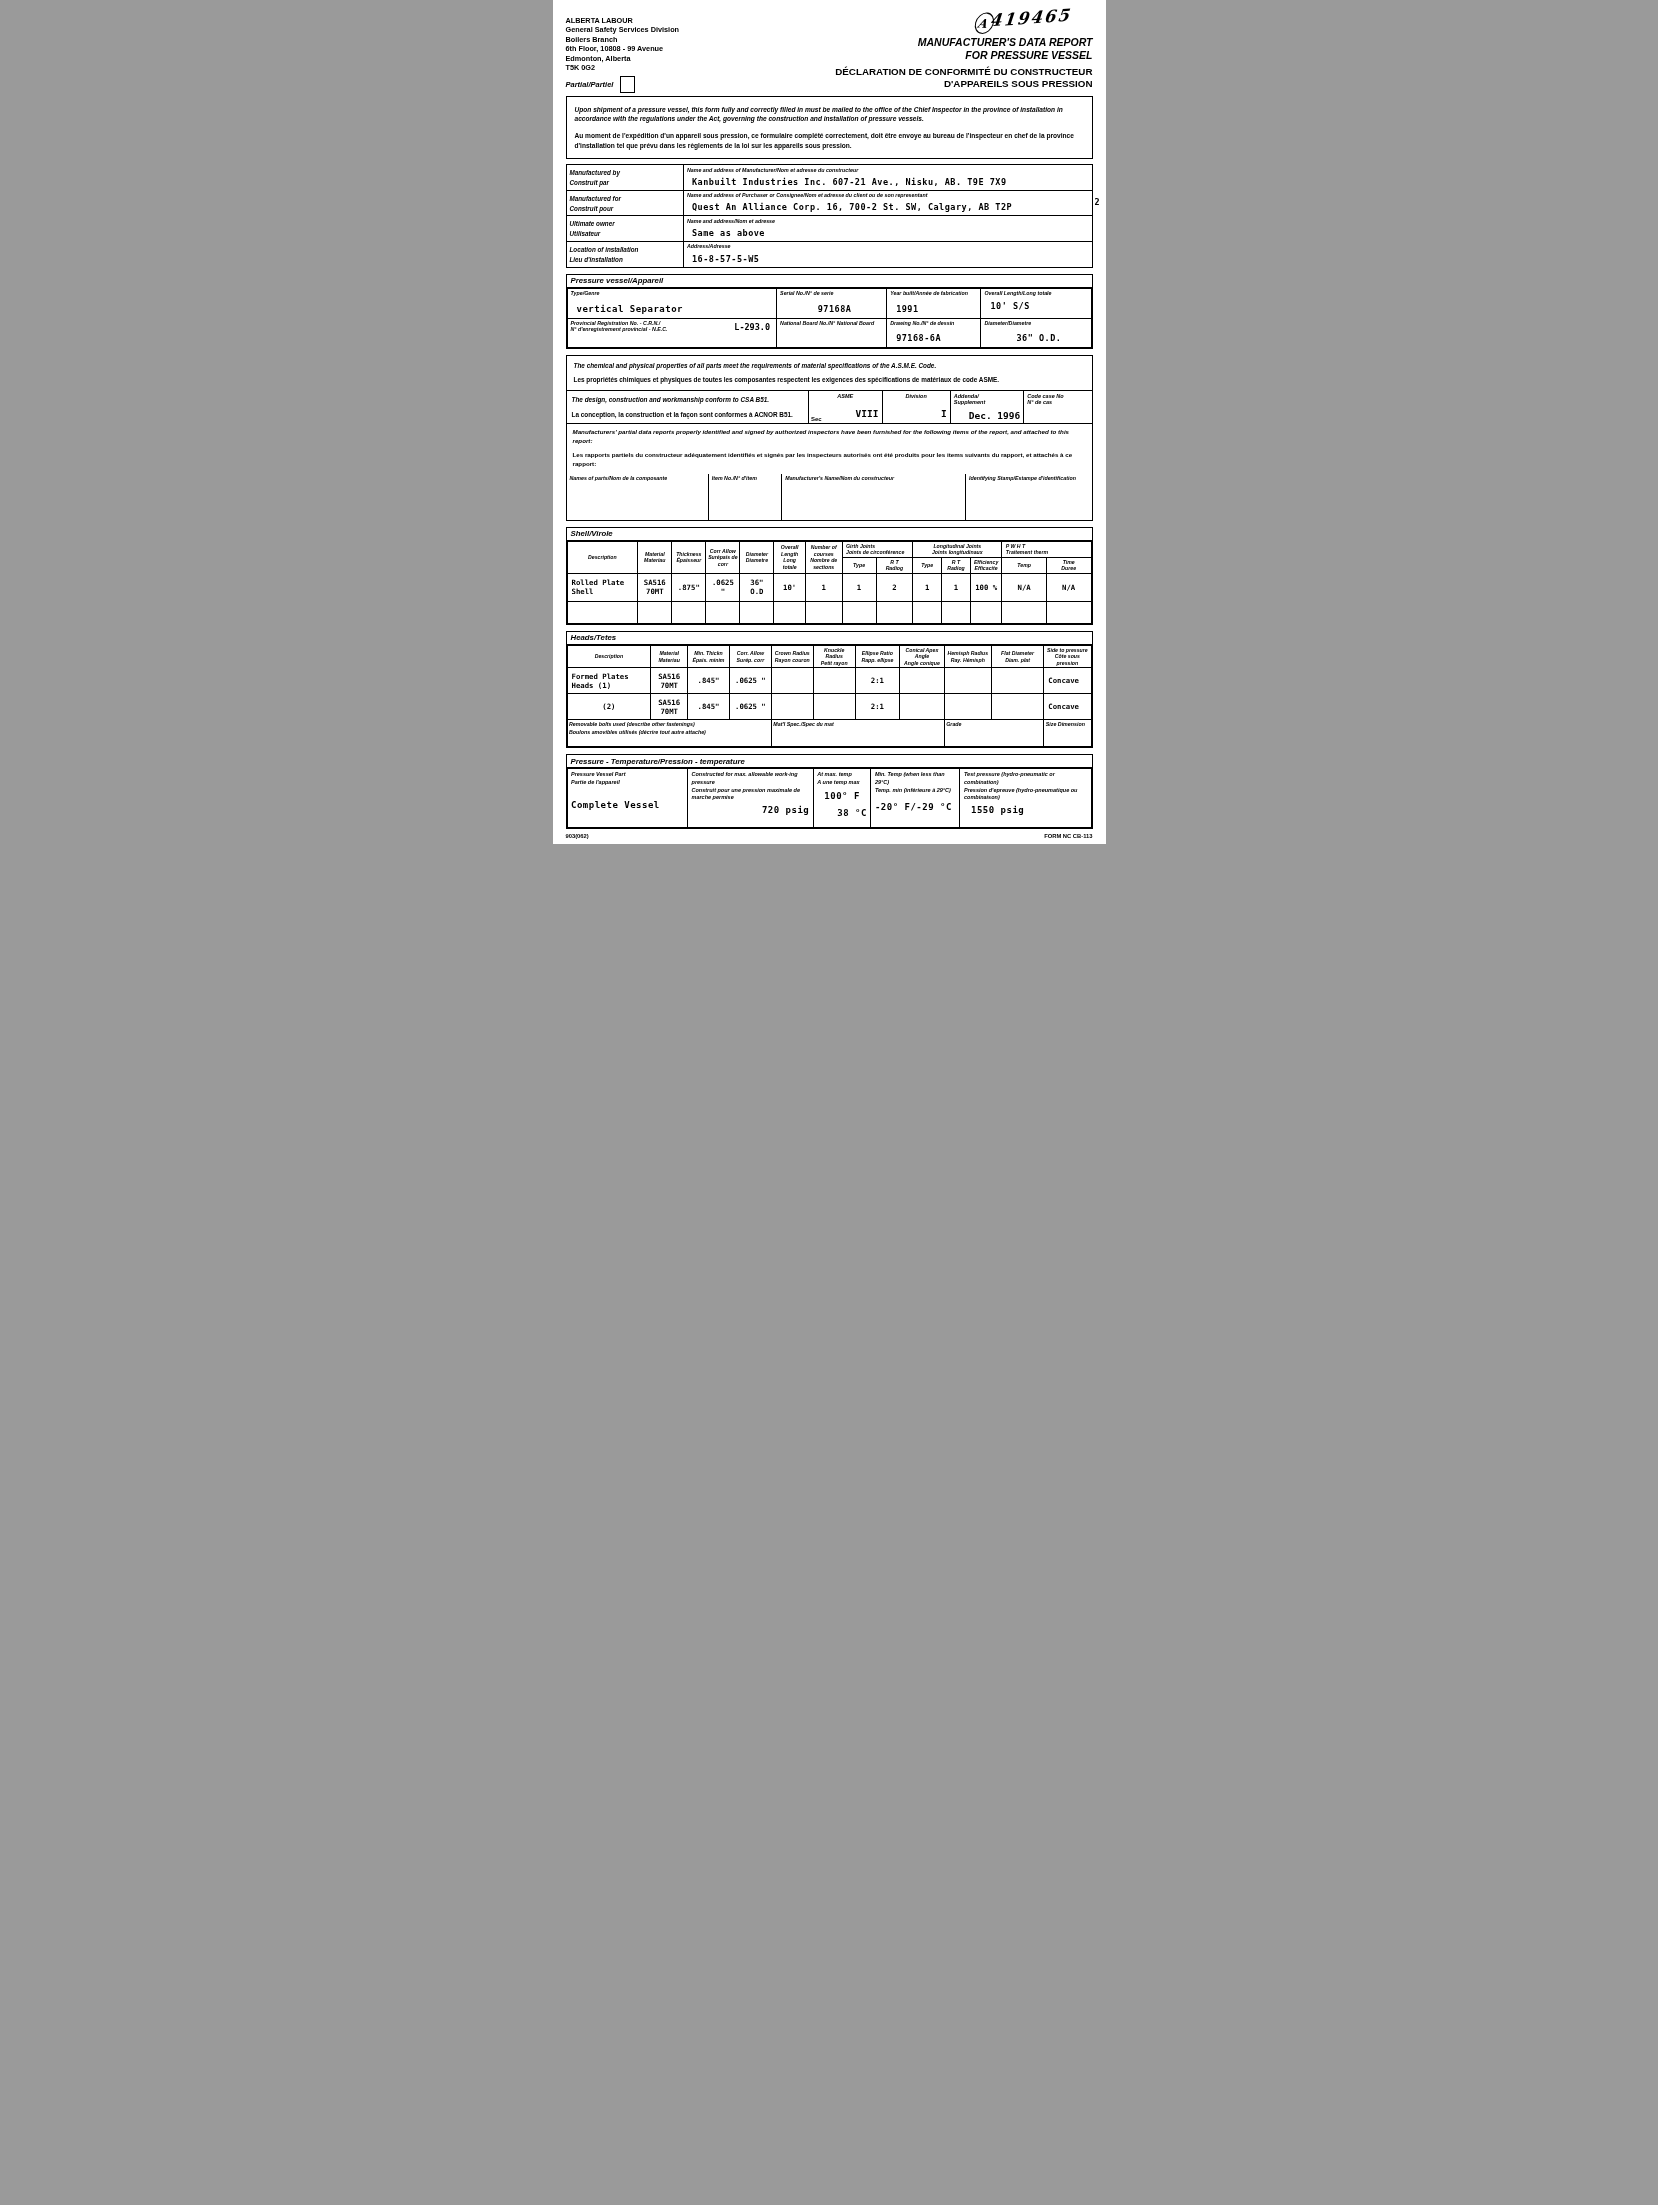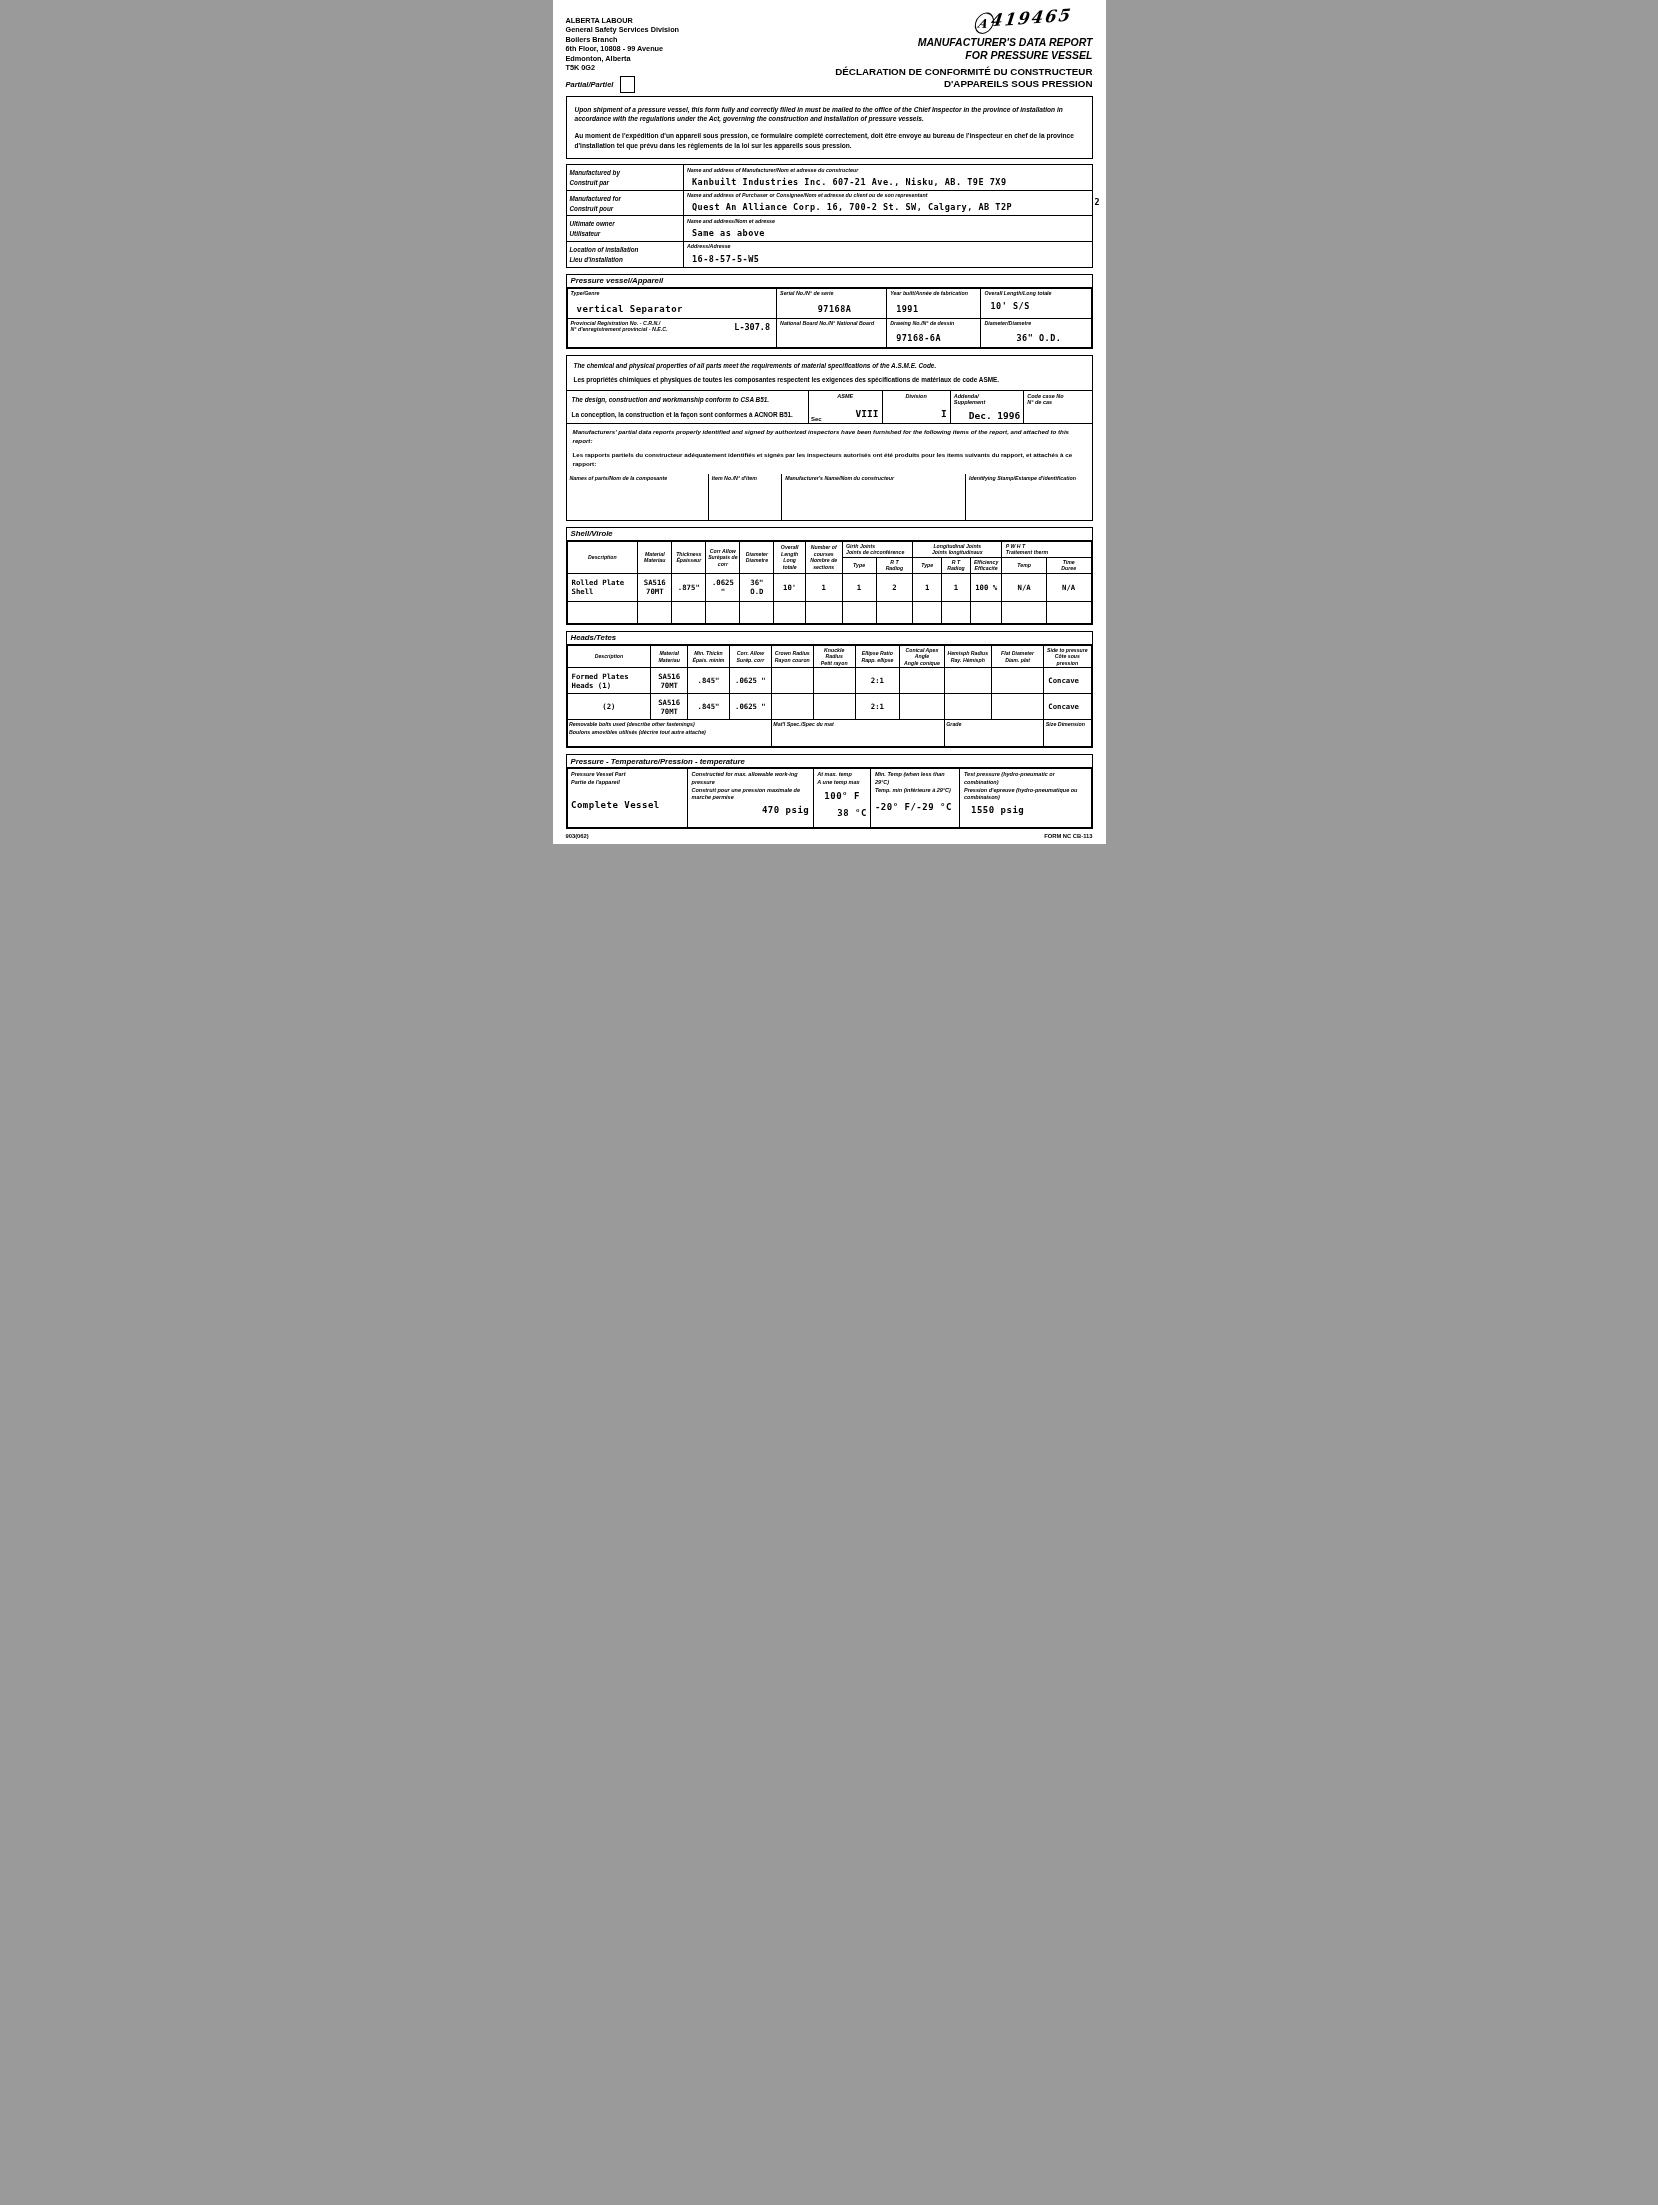--- a/index.html
+++ b/index.html
@@ -192,21 +192,21 @@
             <div class="typed cell-val" style="padding-top:5px;">10' S/S</div>
           </td>
         </tr>
         <tr>
           <td>
             <div style="display:flex; justify-content:space-between;">
               <div>
                 <div class="small-lbl">Provincial Registration No. - C.R.N./</div>
                 <div class="small-lbl">N° d'enregistrement provincial - N.E.C.</div>
               </div>
-              <div class="typed" style="font-size:8.5px; padding:2px 3px 0 0;">L-307.8</div>
+              <div class="typed" style="font-size:8.5px; padding:2px 3px 0 0;">L-293.0</div>
             </div>
           </td>
           <td>
             <div class="small-lbl">National Board No./N° National Board</div>
             <div class="typed cell-val"></div>
           </td>
           <td>
             <div class="small-lbl">Drawing No./N° de dessin</div>
             <div class="typed cell-val" style="padding-top:7px;">97168-6A</div>
           </td>
@@ -511,21 +511,21 @@
       <tbody>
         <tr>
           <td style="height:54px;">
             <div class="plab">Pressure Vessel Part</div>
             <div class="plab">Partie de l'appareil</div>
             <div class="typed pbig" style="margin-top:13px;">Complete Vessel</div>
           </td>
           <td>
             <div class="plab">Constructed for max. allowable work-ing pressure</div>
             <div class="plab">Construit pour une pression maximale de marche permise</div>
-            <div class="typed pbig" style="text-align:right; margin-top:3px;">470 psig</div>
+            <div class="typed pbig" style="text-align:right; margin-top:3px;">720 psig</div>
           </td>
           <td>
             <div class="plab">At max. temp</div>
             <div class="plab">A une temp max</div>
             <div class="typed pbig" style="text-align:center; margin-top:4px;">100° F</div>
             <div class="typed pbig" style="text-align:right; margin-top:7px;">38 °C</div>
           </td>
           <td>
             <div class="plab">Min. Temp (when less than 29°C)</div>
             <div class="plab">Temp. min (inférieure à 29°C)</div>

